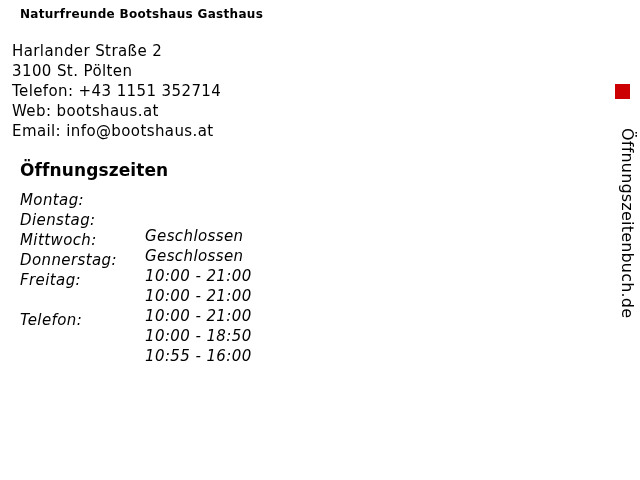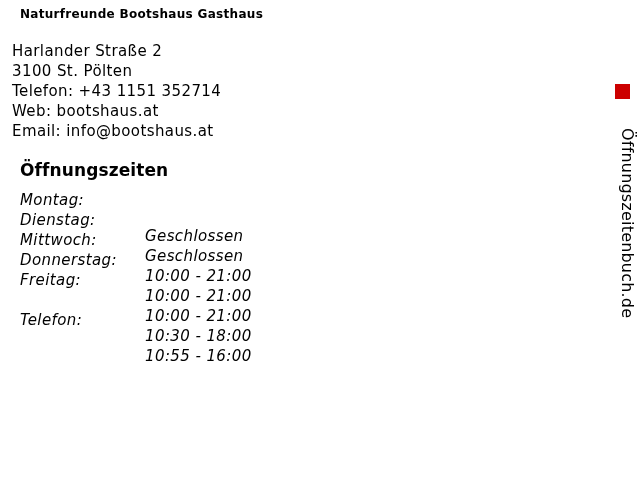--- a/index.html
+++ b/index.html
@@ -112,21 +112,21 @@
   </div>
   <div class="hours-row">
     <span class="day">Donnerstag:</span>
     <span class="time">10:00 - 21:00</span>
   </div>
   <div class="hours-row">
     <span class="day">Freitag:</span>
     <span class="time">10:00 - 21:00</span>
   </div>
   <div class="hours-row">
-    <span class="time">10:30 - 18:00</span>
+    <span class="time">10:00 - 18:50</span>
   </div>
   <div class="hours-row">
     <span class="day">Telefon:</span>
     <span class="time">10:55 - 16:00</span>
   </div>
 </div>
 
 <div class="brand-logo-square" style="background: rgb(204, 0, 0);"></div>
 
 <div class="watermark-text">Öffnungszeitenbuch.de</div>

